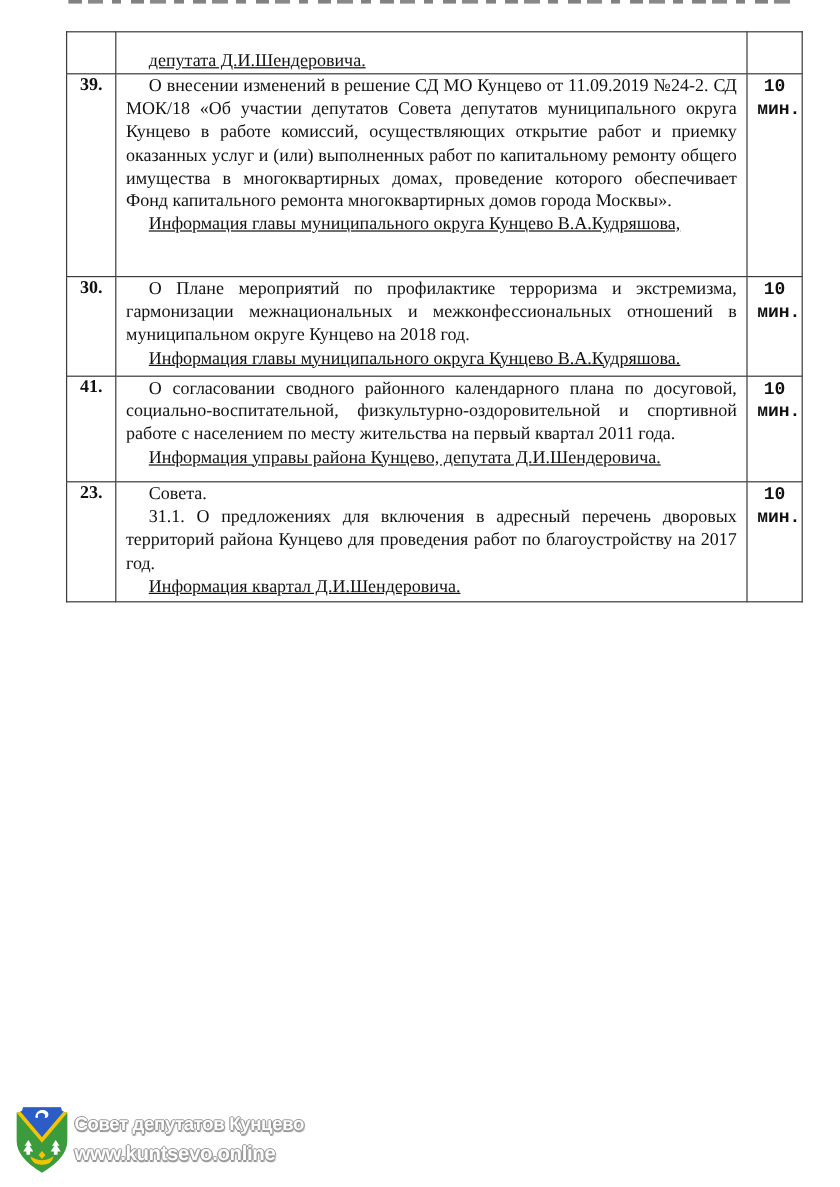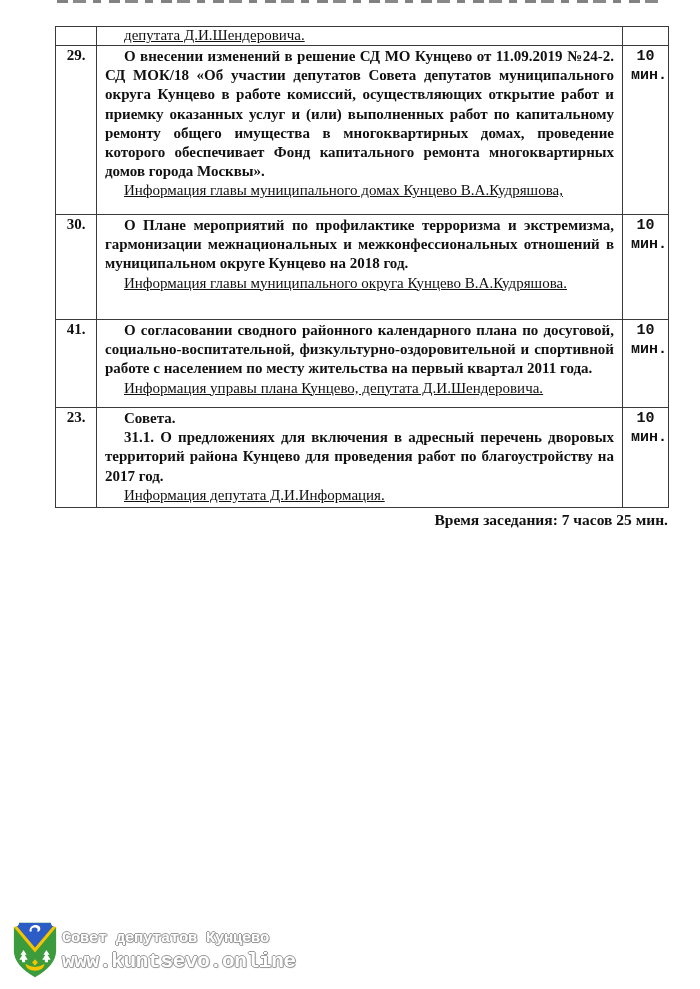--- a/index.html
+++ b/index.html
@@ -51,32 +51,32 @@
     line-height: 19px;
     padding: 2px 3px 2px 3px;
     font-family: Liberation Mono, monospace;
   }
   td.content p {
     margin: 0;
     line-height: 19.2px;
     text-indent: 19px;
   }
   td.content p.body {
-    font-weight: bold;
+    font-weight: normal;
     text-align: justify;
   }
   td.content p.info {
     font-weight: normal;
     text-decoration: underline;
   }
   tr.r0 td { height: 16px; }
-  tr.r0 td.content { padding-top: 0; }
+  tr.r0 td.content { padding-top: 16px; }
   tr.r0 p.info { line-height: 16px; }
   tr.r1 td { height: 169px; }
-  tr.r2 td { height: 105px; }
+  tr.r2 td { height: 83px; }
   tr.r3 td { height: 88px; }
   tr.r4 td { height: 90px; }
 
   .session-time {
     margin: 3px 0 0 0;
     width: 613px;
     text-align: right;
     font-weight: bold;
     font-size: 15.5px;
   }
@@ -85,29 +85,29 @@
   .footer-logo {
     position: absolute;
     left: 13px; top: 919px;
     height: 62px;
     display: flex;
     align-items: center;
   }
   .footer-logo svg { display: block; }
   .logo-text {
     margin-left: 5px;
-    font-family: Liberation Mono, monospace;
+    font-family: Liberation Sans, sans-serif;
     font-weight: bold;
     color: #ffffff;
     letter-spacing: -0.3px;
     text-shadow: -1px 0 0 #9a9a9a, 1px 0 0 #9a9a9a, 0 -1px 0 #9a9a9a,
                   0 1px 0 #9a9a9a, 1px 1px 1px #b5b5b5;
   }
   .logo-org { font-size: 15.5px; line-height: 24px; }
-  .logo-site { font-size: 21px; line-height: 24px; }
+  .logo-site { font-size: 17px; line-height: 24px; }
 </style>
 </head>
 <body>
 
 <div class="top-fragment"></div>
 
 <div class="doc">
   <table class="agenda">
     <colgroup>
         <col style="width:41px">
@@ -118,59 +118,58 @@
     <tbody>
         <tr class="r0">
       <td class="num"></td>
       <td class="content">
         <p class="info">депутата Д.И.Шендеровича.</p>
       </td>
       <td class="time"></td>
     </tr>
 
     <tr class="r1">
-      <td class="num">29.</td>
+      <td class="num">39.</td>
       <td class="content">
         <p class="body">О внесении изменений в решение СД МО Кунцево от 11.09.2019 №24-2. СД МОК/18 «Об участии депутатов Совета депутатов муниципального округа Кунцево в работе комиссий, осуществляющих открытие работ и приемку оказанных услуг и (или) выполненных работ по капитальному ремонту общего имущества в многоквартирных домах, проведение которого обеспечивает Фонд капитального ремонта многоквартирных домов города Москвы».</p>
-        <p class="info">Информация главы муниципального домах Кунцево В.А.Кудряшова,</p>
+        <p class="info">Информация главы муниципального округа Кунцево В.А.Кудряшова,</p>
       </td>
       <td class="time">10 мин.</td>
     </tr>
 
     <tr class="r2">
       <td class="num">30.</td>
       <td class="content">
         <p class="body">О Плане мероприятий по профилактике терроризма и экстремизма, гармонизации межнациональных и межконфессиональных отношений в муниципальном округе Кунцево на 2018 год.</p>
         <p class="info">Информация главы муниципального округа Кунцево В.А.Кудряшова.</p>
       </td>
       <td class="time">10 мин.</td>
     </tr>
 
     <tr class="r3">
       <td class="num">41.</td>
       <td class="content">
         <p class="body">О согласовании сводного районного календарного плана по досуговой, социально-воспитательной, физкультурно-оздоровительной и спортивной работе с населением по месту жительства на первый квартал 2011 года.</p>
-        <p class="info">Информация управы плана Кунцево, депутата Д.И.Шендеровича.</p>
+        <p class="info">Информация управы района Кунцево, депутата Д.И.Шендеровича.</p>
       </td>
       <td class="time">10 мин.</td>
     </tr>
 
     <tr class="r4">
       <td class="num">23.</td>
       <td class="content">
         <p class="body">Совета.</p>
         <p class="body">31.1. О предложениях для включения в адресный перечень дворовых территорий района Кунцево для проведения работ по благоустройству на 2017 год.</p>
-        <p class="info">Информация депутата Д.И.Информация.</p>
+        <p class="info">Информация квартал Д.И.Шендеровича.</p>
       </td>
       <td class="time">10 мин.</td>
     </tr>
   </tbody>
     </table>
 
-  <p class="session-time">Время заседания: 7 часов 25 мин.</p>
 </div>
 
 <div class="footer-logo">
   <svg width="44" height="58" viewBox="0 0 100 128" aria-hidden="true">
     <defs>
       <clipPath id="shieldClip">
         <path d="M14,2 H86 Q86,12 98,12 V66 Q98,98 50,126 Q2,98 2,66 V12 Q14,12 14,2 Z"></path>
       </clipPath>
     </defs>
     <path d="M14,2 H86 Q86,12 98,12 V66 Q98,98 50,126 Q2,98 2,66 V12 Q14,12 14,2 Z" fill="#3c9b3c"></path>

